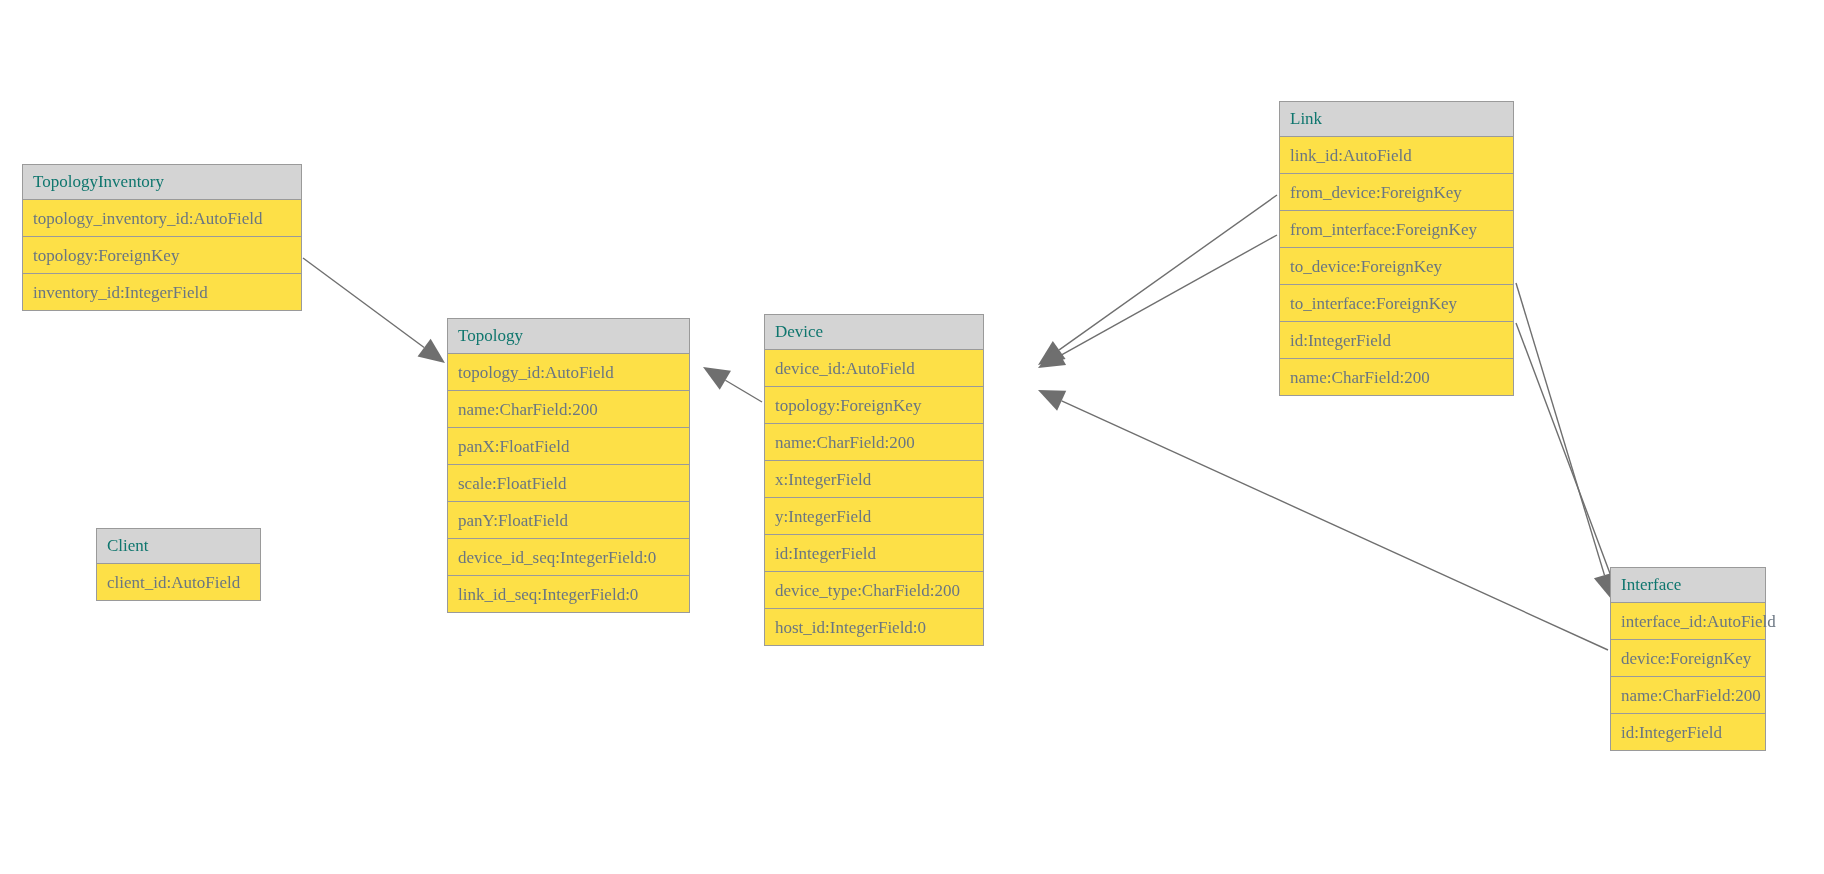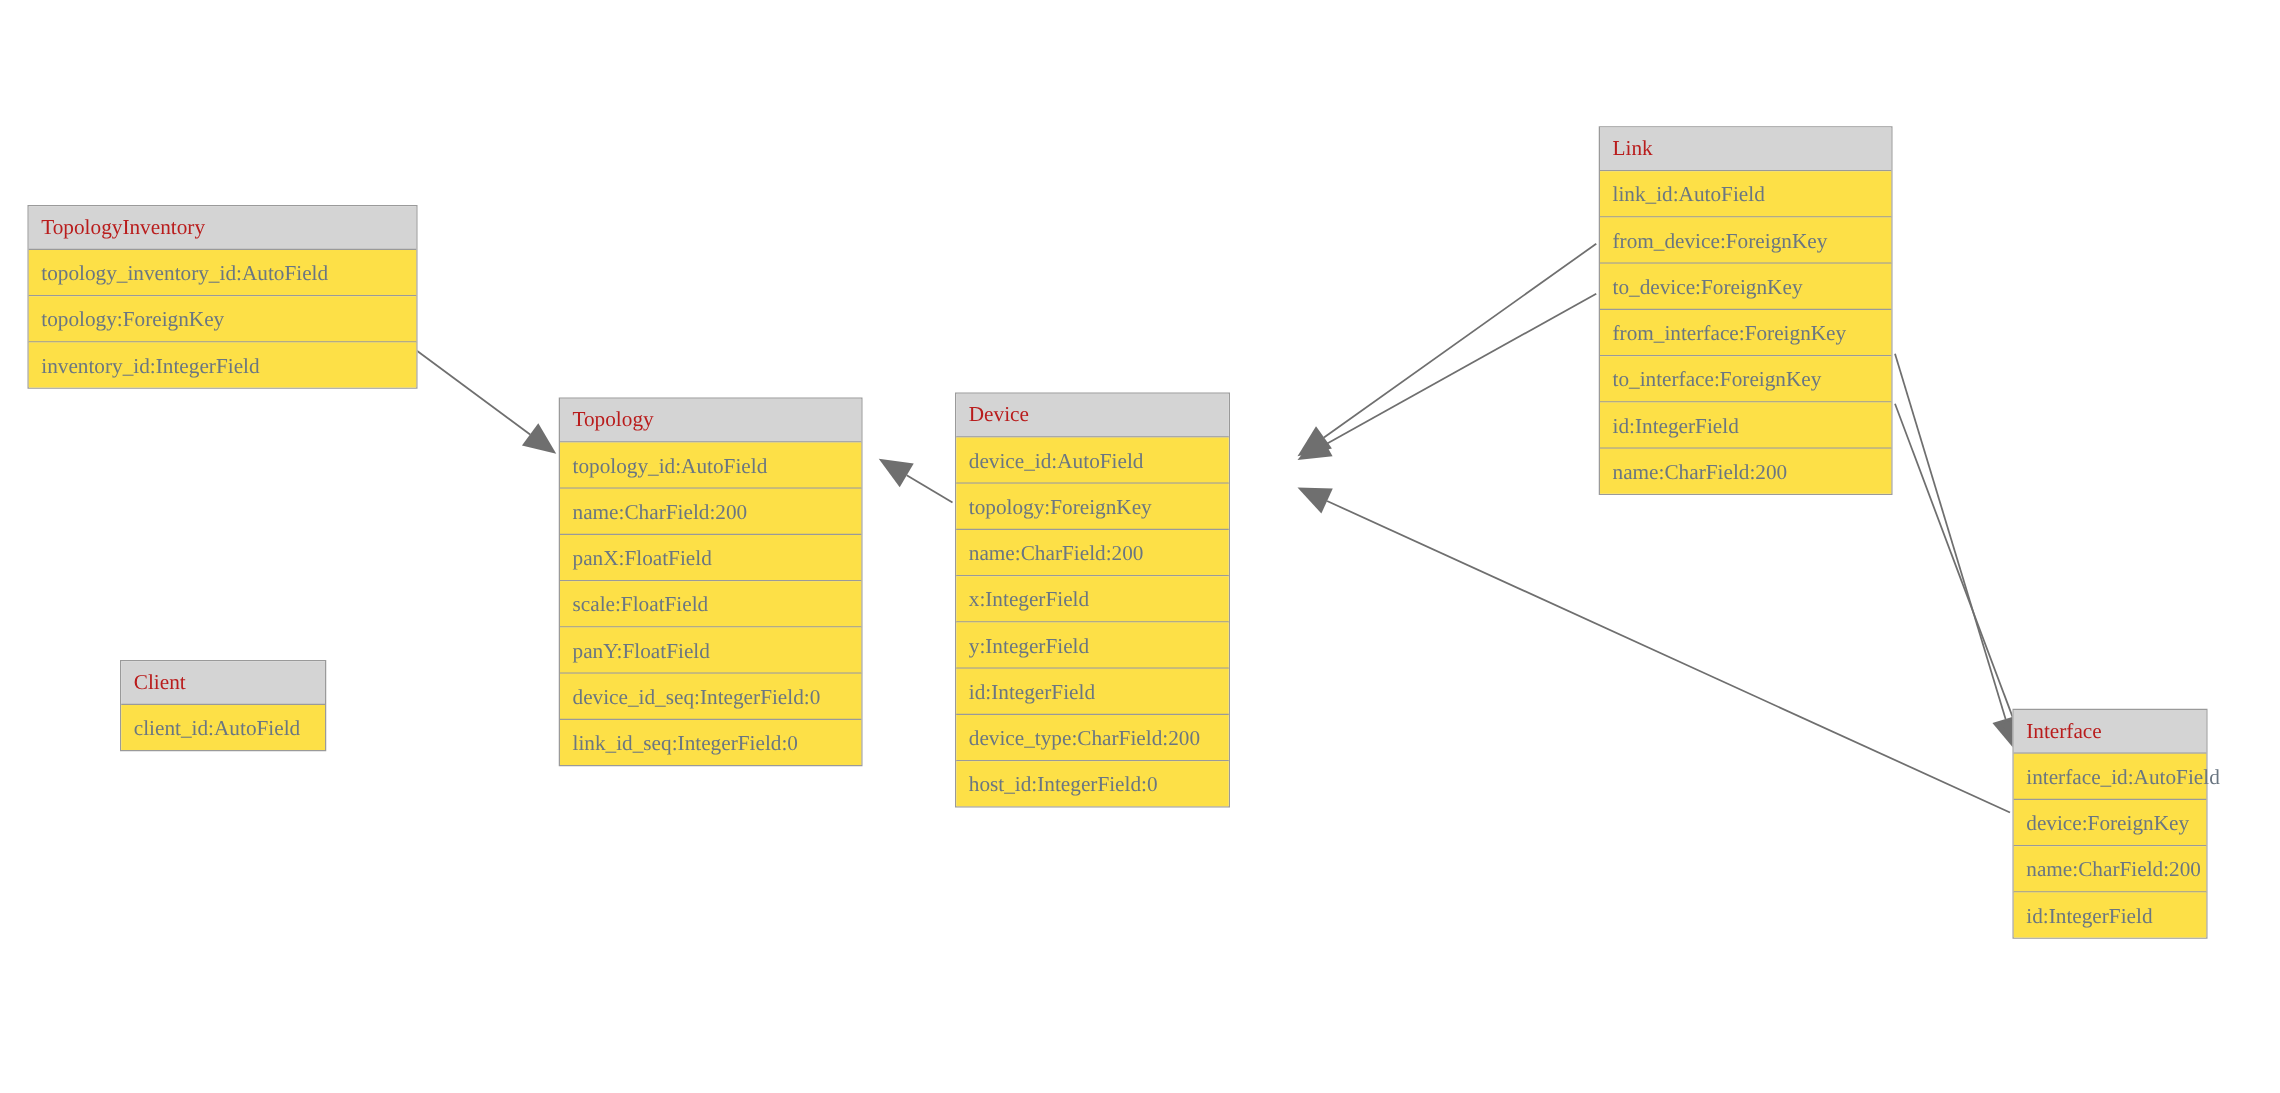--- a/index.html
+++ b/index.html
@@ -28,21 +28,21 @@
     position: absolute;
     box-sizing: border-box;
     border: 1px solid #9a9a9a;
     background: #ffffff;
     z-index: 2;
   }
   .entity-header {
     box-sizing: border-box;
     background: #d4d4d4;
     border-bottom: 1px solid #9a9a9a;
-    color: #b91c1c;
+    color: #0f766e;
     font-size: 17px;
     line-height: 20px;
     padding: 7px 0 7px 10px;
     white-space: nowrap;
   }
   .entity-fields {
     display: block;
   }
   .field-row {
     box-sizing: border-box;
@@ -88,21 +88,21 @@
         <line x1="1516" y1="283" x2="1604.464165185974" y2="575.1160454578514" stroke="#6f6f6f" stroke-width="1.4"></line>
         <polygon points="1612,600 1593.9363382642957,578.3042832637856 1614.9919921076523,571.9278076519173" fill="#6f6f6f"></polygon>
       </g>
       <g>
         <line x1="1516" y1="323" x2="1610.8611612658958" y2="575.6590545255111" stroke="#6f6f6f" stroke-width="1.4"></line>
         <polygon points="1620,600 1600.563068949766,579.5254862976321 1621.1592535820257,571.7926227533901" fill="#6f6f6f"></polygon>
       </g>
     </svg>
 
   <div id="entity-layer">
-      <div class="entity" style="left: 22px; top: 164px; width: 312px;">
+      <div class="entity" style="left: 22px; top: 164px; width: 280px;">
         <div class="entity-header">TopologyInventory</div>
         <div class="entity-fields">
           <div class="field-row">topology_inventory_id:AutoField</div>
           <div class="field-row">topology:ForeignKey</div>
           <div class="field-row last">inventory_id:IntegerField</div>
         </div>
       </div>
       <div class="entity" style="left: 447px; top: 318px; width: 243px; font-family: Liberation Serif, serif;">
         <div class="entity-header">Topology</div>
         <div class="entity-fields">
@@ -132,22 +132,22 @@
           <div class="field-row">id:IntegerField</div>
           <div class="field-row">device_type:CharField:200</div>
           <div class="field-row last">host_id:IntegerField:0</div>
         </div>
       </div>
       <div class="entity" style="left: 1279px; top: 101px; width: 235px;">
         <div class="entity-header">Link</div>
         <div class="entity-fields">
           <div class="field-row">link_id:AutoField</div>
           <div class="field-row">from_device:ForeignKey</div>
+          <div class="field-row">from_interface:ForeignKey</div>
           <div class="field-row">to_device:ForeignKey</div>
-          <div class="field-row">from_interface:ForeignKey</div>
           <div class="field-row">to_interface:ForeignKey</div>
           <div class="field-row">id:IntegerField</div>
           <div class="field-row last">name:CharField:200</div>
         </div>
       </div>
       <div class="entity" style="left: 1610px; top: 567px; width: 156px;">
         <div class="entity-header">Interface</div>
         <div class="entity-fields">
           <div class="field-row">interface_id:AutoField</div>
           <div class="field-row">device:ForeignKey</div>

